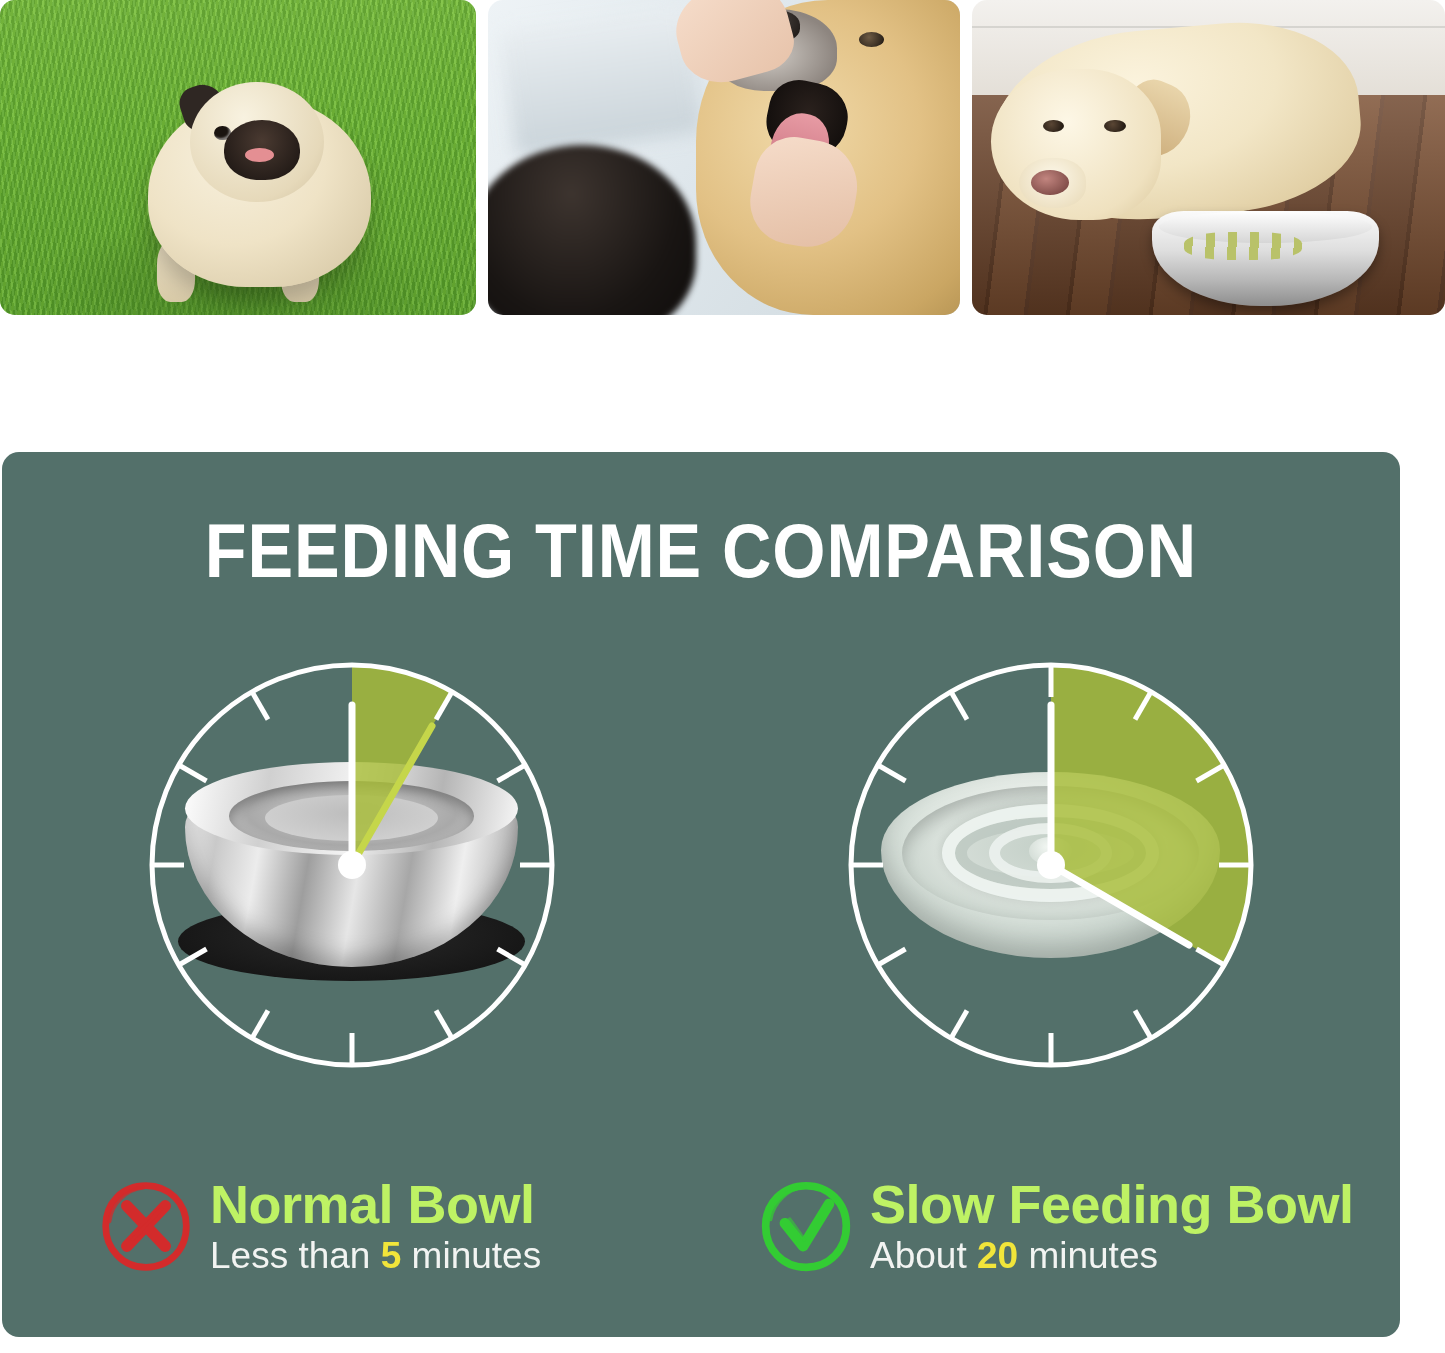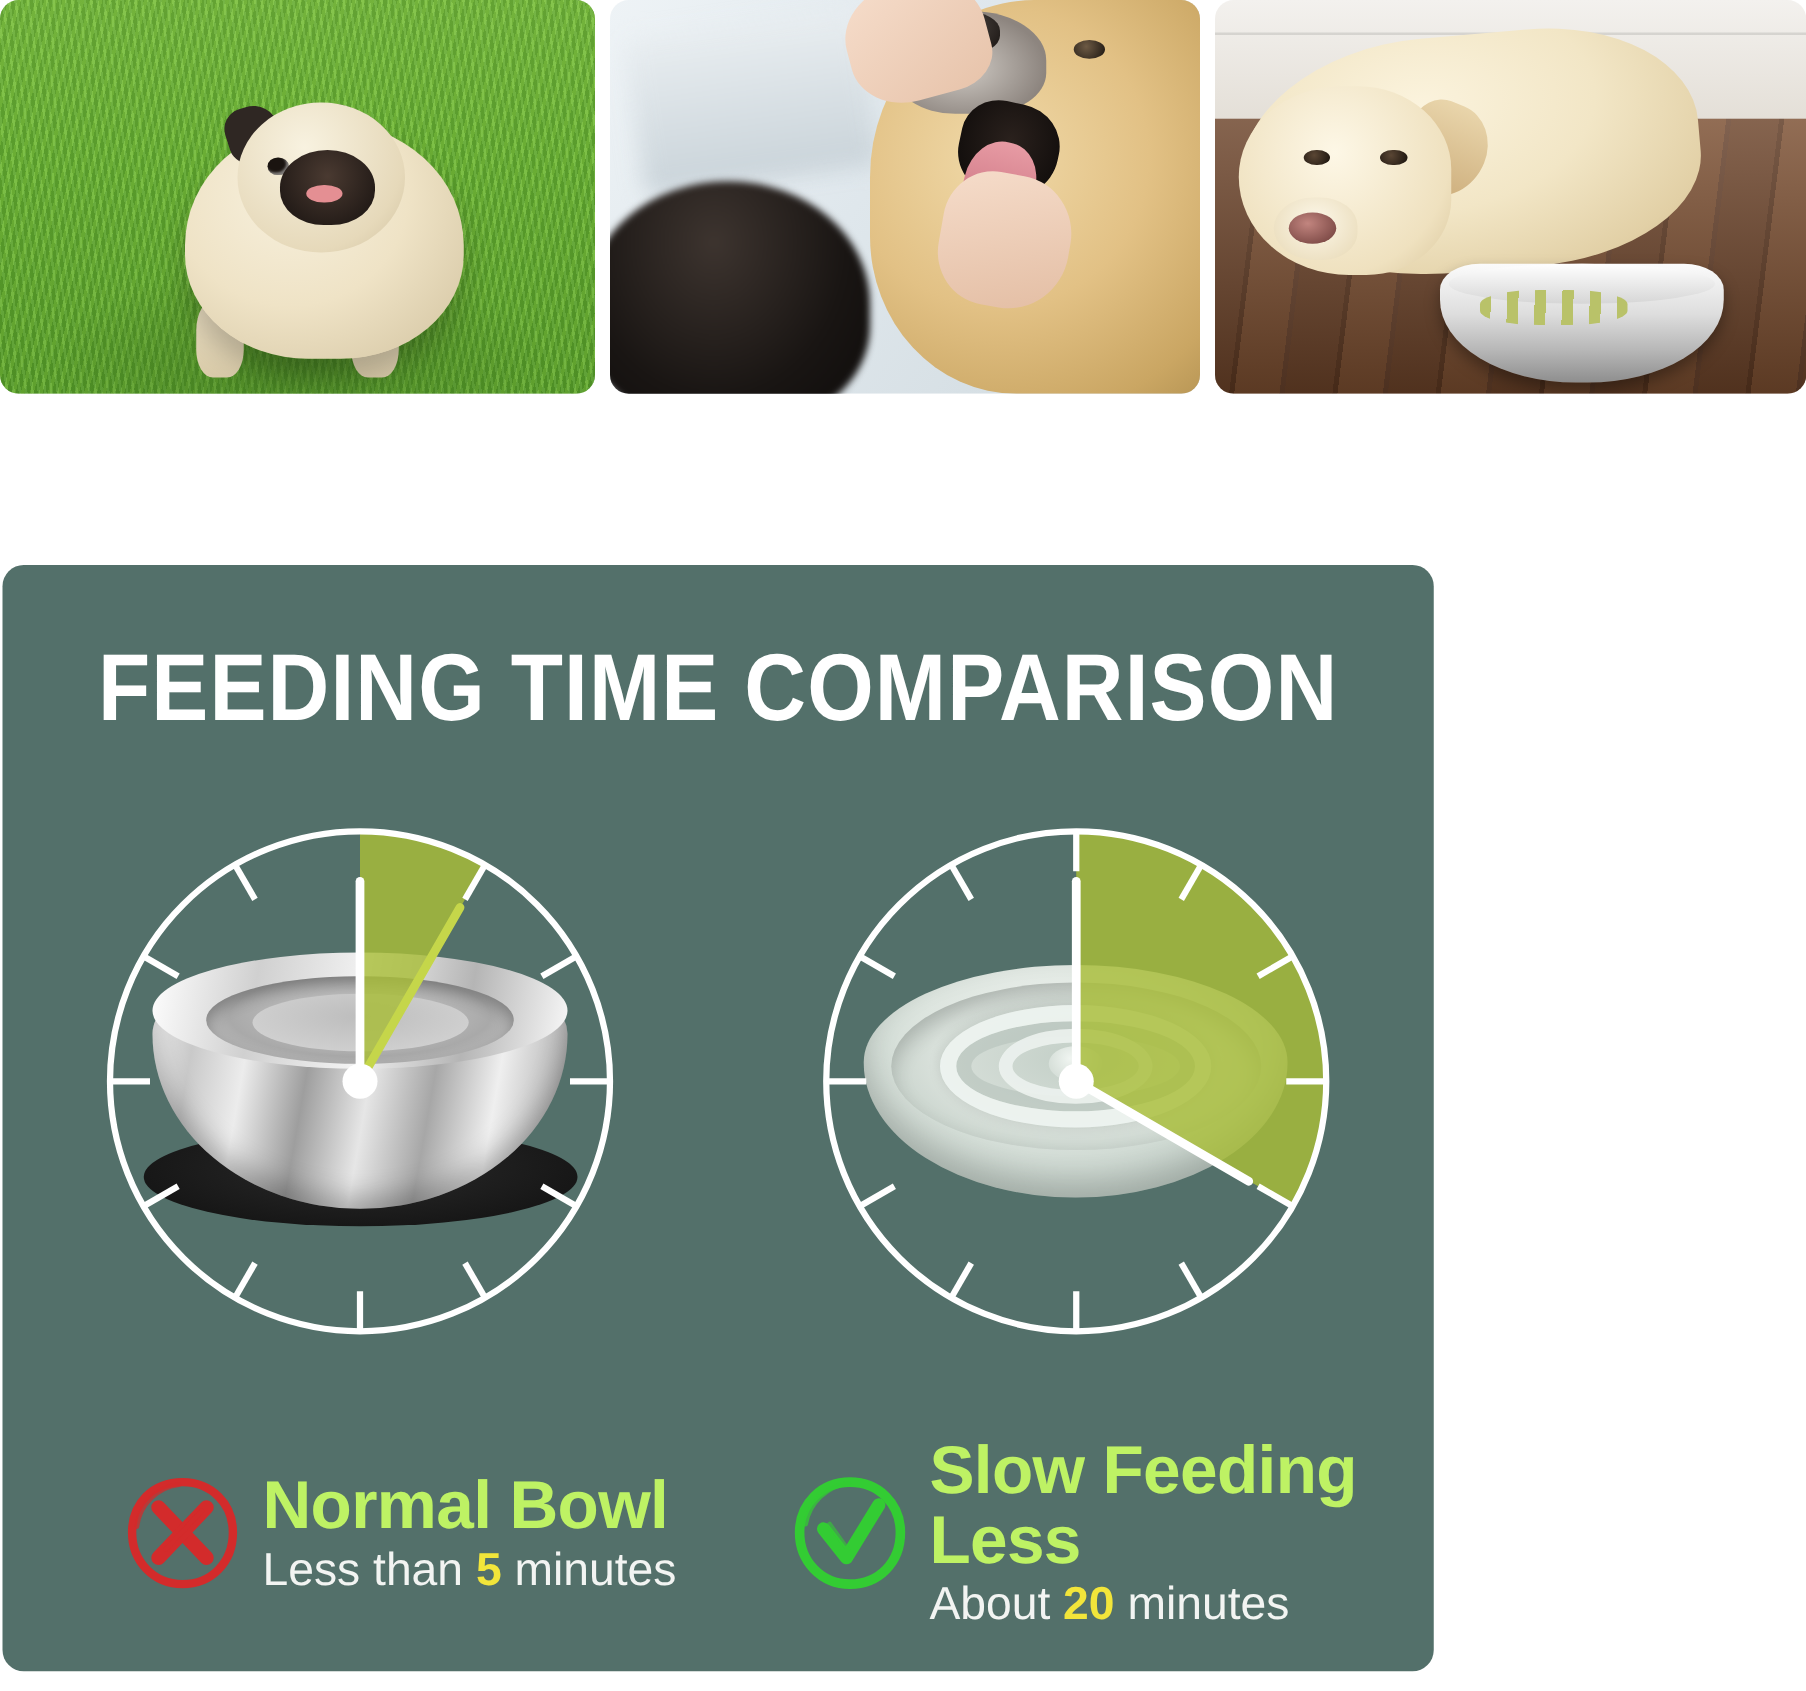--- a/index.html
+++ b/index.html
@@ -102,21 +102,21 @@
 
   
   .captions { position:absolute; left:0; top:322px; width:1445px; height:112px; display:flex; }
   .caption { display:flex; align-items:center; justify-content:center; color:#111;
       font-weight:700; font-size:46px; letter-spacing:-.2px; transform:scaleX(.88); transform-origin:center; }
   .caption:nth-child(1){ flex:0 0 476px; }
   .caption:nth-child(2){ flex:0 0 484px; }
   .caption:nth-child(3){ flex:0 0 485px; }
 
   
-  .panel { position:absolute; left:2px; top:452px; width:1145px; height:885px;
+  .panel { position:absolute; left:2px; top:452px; width:1398px; height:885px;
       background:#53706a; border-radius:17px; }
   .panel-title { position:absolute; left:0; top:55px; width:100%; text-align:center;
       color:#ffffff; font-weight:700; font-size:76px; letter-spacing:1px;
       transform:scaleX(.9); transform-origin:center; white-space:nowrap; }
 
   
   .clocks { position:absolute; left:0; top:188px; width:100%; height:450px; display:flex; }
   .clock-cell { flex:1 1 0; display:flex; align-items:center; justify-content:center; }
   .clock { position:relative; width:430px; height:430px; }
   .clock svg { position:absolute; inset:0; width:100%; height:100%; }
@@ -346,20 +346,20 @@
       </div>
 
       <div class="label-cell right">
         <svg class="mark-icon" viewBox="0 0 100 100">
           <path d="M50 7 C26 7 8 25 8 49 C8 73 26 92 50 92 C74 92 92 74 92 49 C92 25 74 7 50 7 Z" fill="none" stroke="#33cc33" stroke-width="8" stroke-linecap="round"></path>
           <path d="M13 42 C16 24 31 10 49 8" fill="none" stroke="#33cc33" stroke-width="4" stroke-linecap="round" opacity=".75"></path>
           <path d="M28 46 L47 70 L74 26" fill="none" stroke="#33cc33" stroke-width="11" stroke-linecap="round" stroke-linejoin="round"></path>
           <path d="M33 42 L48 63" fill="none" stroke="#33cc33" stroke-width="4" stroke-linecap="round" opacity=".6"></path>
         </svg>
         <div class="label-text">
-          <div class="label-title">Slow Feeding Less</div>
+          <div class="label-title">Slow Feeding Bowl</div>
           <div class="label-sub"><span>About </span><span class="hl">20</span><span> minutes</span></div>
         </div>
       </div>
     </div>
 
   </div>
 </div>
 
 </body></html>

